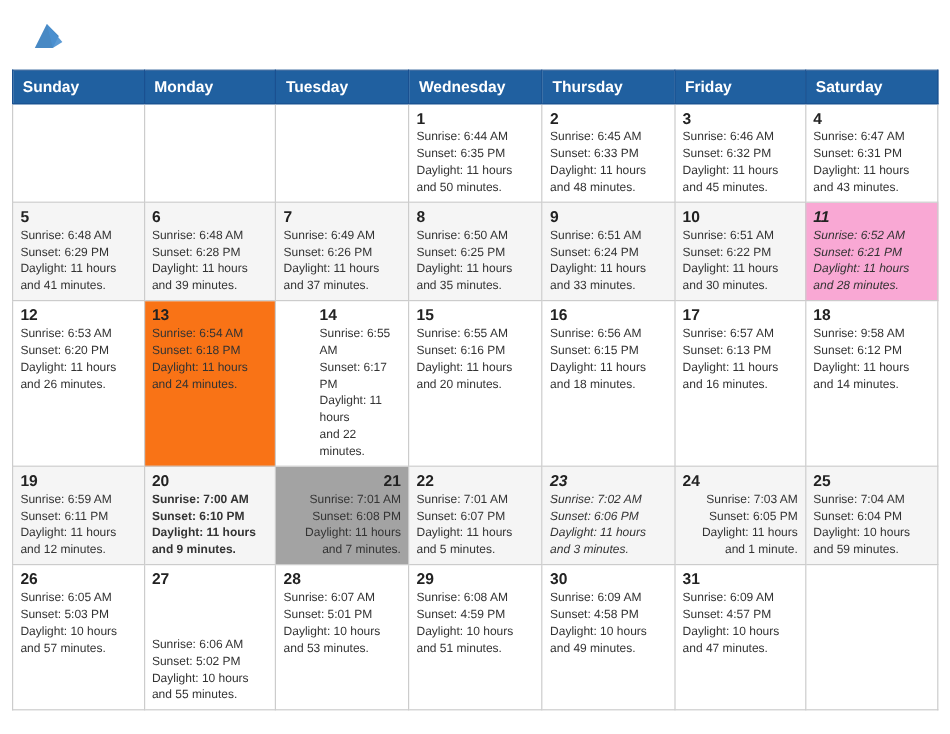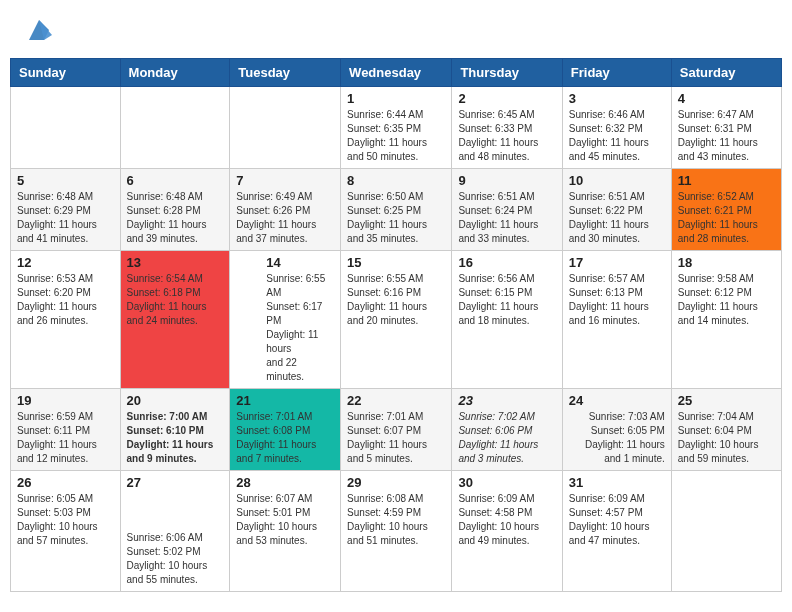--- a/index.html
+++ b/index.html
@@ -200,37 +200,37 @@
 Daylight: 11 hours
 and 33 minutes.</div>
         </td>
         <td style="background-color: rgb(245, 245, 245);">
           <span class="day-number">10</span>
           <div class="day-info" style="white-space: pre-line;">Sunrise: 6:51 AM
 Sunset: 6:22 PM
 Daylight: 11 hours
 and 30 minutes.</div>
         </td>
-        <td style="background-color: #f97316;">
+        <td style="background-color: #f9a8d4; font-style: italic;">
           <span class="day-number">11</span>
           <div class="day-info" style="white-space: pre-line;">Sunrise: 6:52 AM
 Sunset: 6:21 PM
 Daylight: 11 hours
 and 28 minutes.</div>
         </td>
       </tr>
       <tr>
         <td style="background-color: rgb(255, 255, 255);">
           <span class="day-number">12</span>
           <div class="day-info" style="white-space: pre-line;">Sunrise: 6:53 AM
 Sunset: 6:20 PM
 Daylight: 11 hours
 and 26 minutes.</div>
         </td>
-        <td style="background-color: #ef4444;">
+        <td style="background-color: #f97316;">
           <span class="day-number">13</span>
           <div class="day-info" style="white-space: pre-line;">Sunrise: 6:54 AM
 Sunset: 6:18 PM
 Daylight: 11 hours
 and 24 minutes.</div>
         </td>
         <td style="background-color: rgb(255, 255, 255); padding-left: 36px;">
           <span class="day-number">14</span>
           <div class="day-info" style="white-space: pre-line;">Sunrise: 6:55 AM
 Sunset: 6:17 PM
@@ -274,21 +274,21 @@
 Daylight: 11 hours
 and 12 minutes.</div>
         </td>
         <td style="background-color: rgb(245, 245, 245);">
           <span class="day-number">20</span>
           <div class="day-info" style="white-space: pre-line; font-weight: bold;">Sunrise: 7:00 AM
 Sunset: 6:10 PM
 Daylight: 11 hours
 and 9 minutes.</div>
         </td>
-        <td style="background-color: #14b8a6;">
+        <td style="background-color: #a3a3a3; text-align: right;">
           <span class="day-number">21</span>
           <div class="day-info" style="white-space: pre-line;">Sunrise: 7:01 AM
 Sunset: 6:08 PM
 Daylight: 11 hours
 and 7 minutes.</div>
         </td>
         <td style="background-color: rgb(245, 245, 245);">
           <span class="day-number">22</span>
           <div class="day-info" style="white-space: pre-line;">Sunrise: 7:01 AM
 Sunset: 6:07 PM

